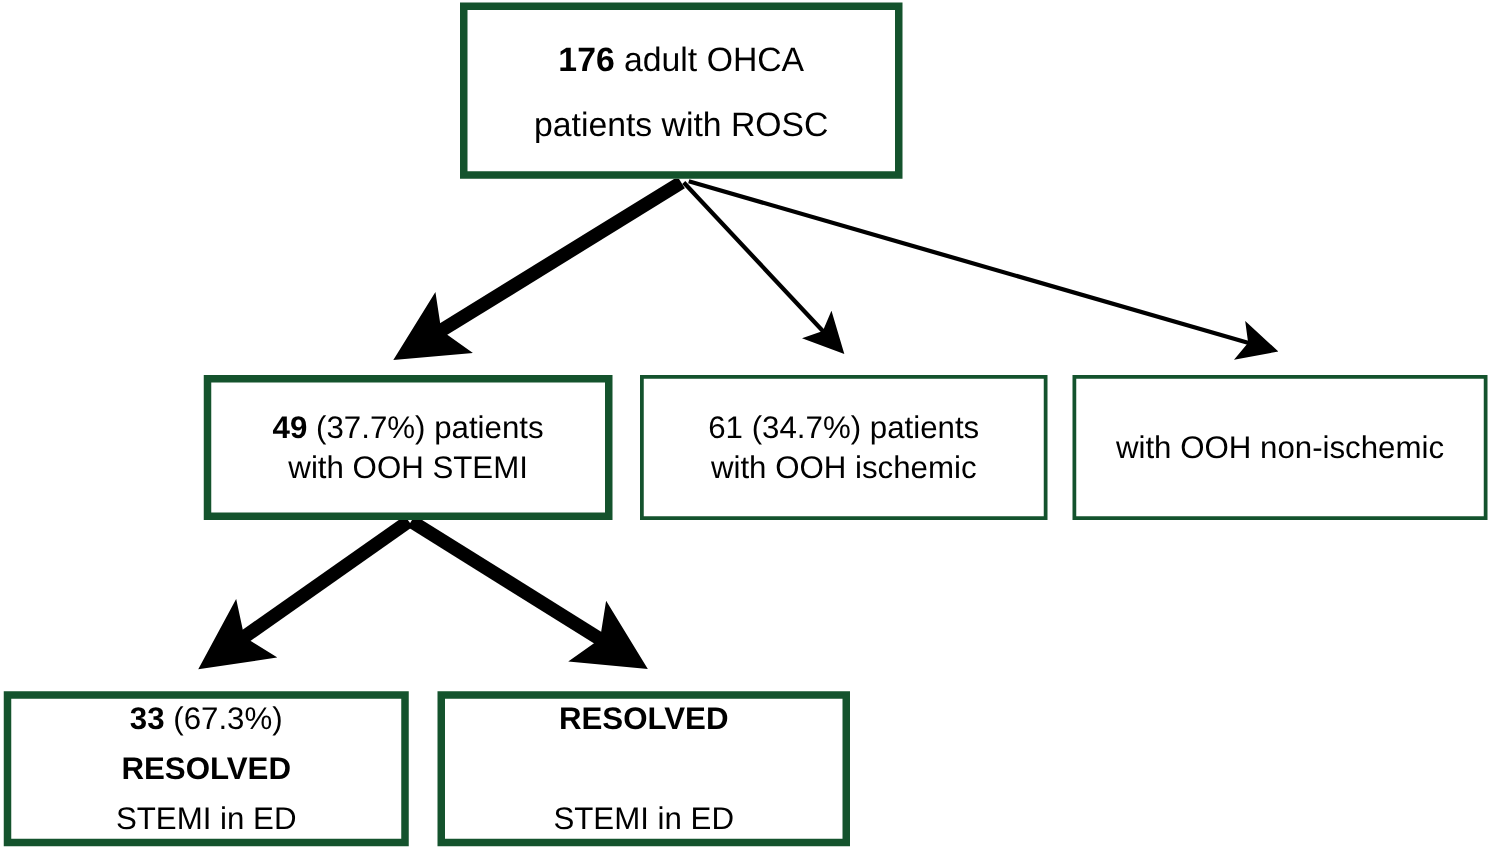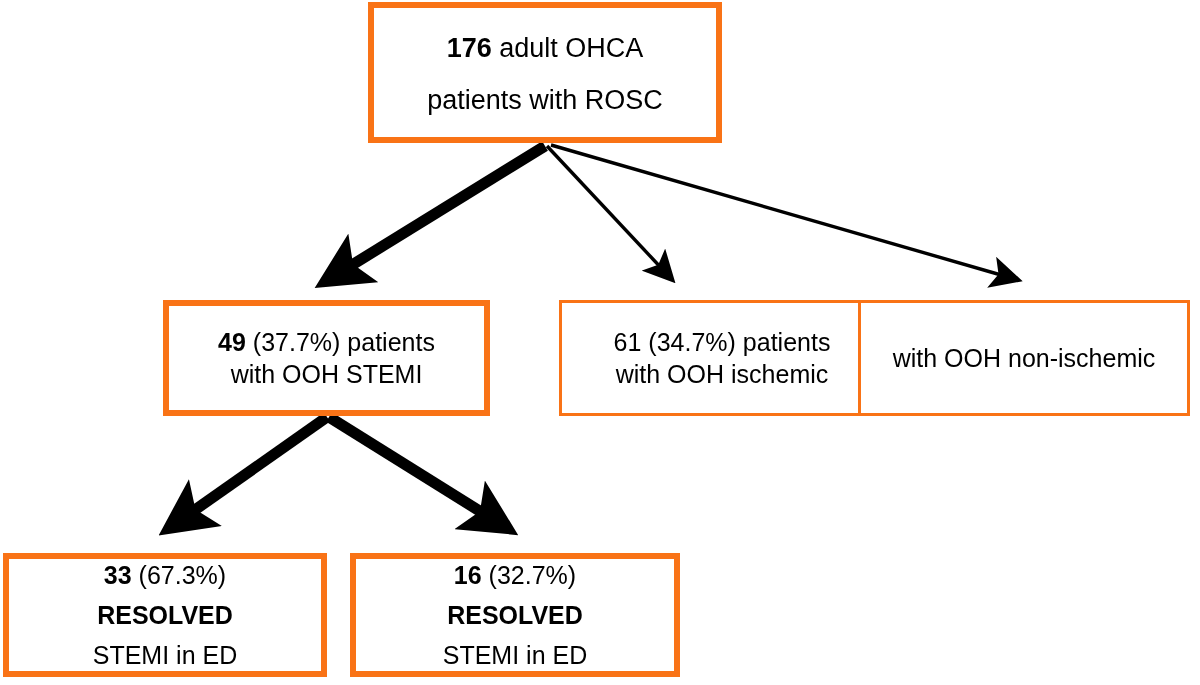--- a/index.html
+++ b/index.html
@@ -20,42 +20,42 @@
     left: 0;
     top: 0;
     width: 1200px;
     height: 685px;
     pointer-events: none;
   }
   .node {
     position: absolute;
     box-sizing: border-box;
     background: #ffffff;
-    border: 3px solid #f97316;
+    border: 3px solid #14532d;
     display: flex;
     flex-direction: column;
     align-items: center;
     justify-content: center;
     text-align: center;
     color: #000000;
     line-height: 1.30;
     z-index: 2;
   }
   .node.thick { border-width: 6px; }
   .node .ln { display: block; white-space: nowrap; }
   .node .b { font-weight: bold; }
   .fs-top   { font-size: 27px; }
   .fs-mid   { font-size: 25px; }
   .fs-bot   { font-size: 25px; justify-content: space-between; }
 
   
   #node-top      { left: 368px; top: 2px;   width: 354px; height: 141px; padding-top: 4px; }
   
   #node-stemi    { left: 163px; top: 300px; width: 327px; height: 116px; }
-  #node-ischemic { left: 512px; top: 300px; width: 326px; height: 116px; margin-left: 47px; }
+  #node-ischemic { left: 512px; top: 300px; width: 326px; height: 116px; }
   #node-nonisch  { left: 858px; top: 300px; width: 332px; height: 116px; }
   
   #node-resolved { left: 3px;   top: 553px; width: 324px; height: 124px; }
   #node-sustained{ left: 350px; top: 553px; width: 330px; height: 124px; }
 
   .node.stack-top .ln + .ln { margin-top: 16px; }
 </style>
 </head>
 <body>
 
@@ -107,20 +107,17 @@
 
   <div class="node thick fs-bot" id="node-resolved">
     <span class="ln">
       <span class="b">33</span><span> (67.3%)</span>
     </span>
     <span class="ln b">RESOLVED</span>
     <span class="ln">STEMI in ED</span>
   </div>
 
   <div class="node thick fs-bot" id="node-sustained">
-    <span class="ln">
-      <span class="b">16</span><span> (32.7%)</span>
-    </span>
     <span class="ln b">RESOLVED</span>
     <span class="ln">STEMI in ED</span>
   </div>
 
 </div>
 
 </body></html>

